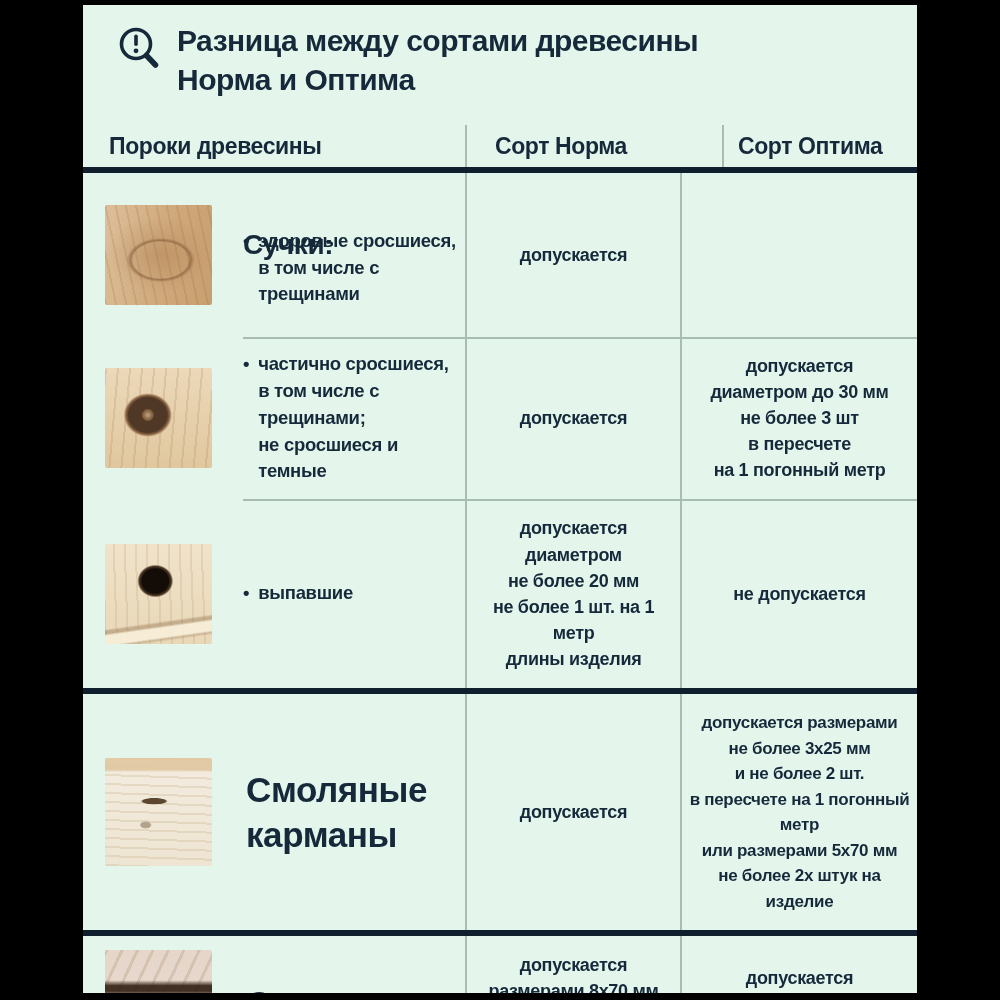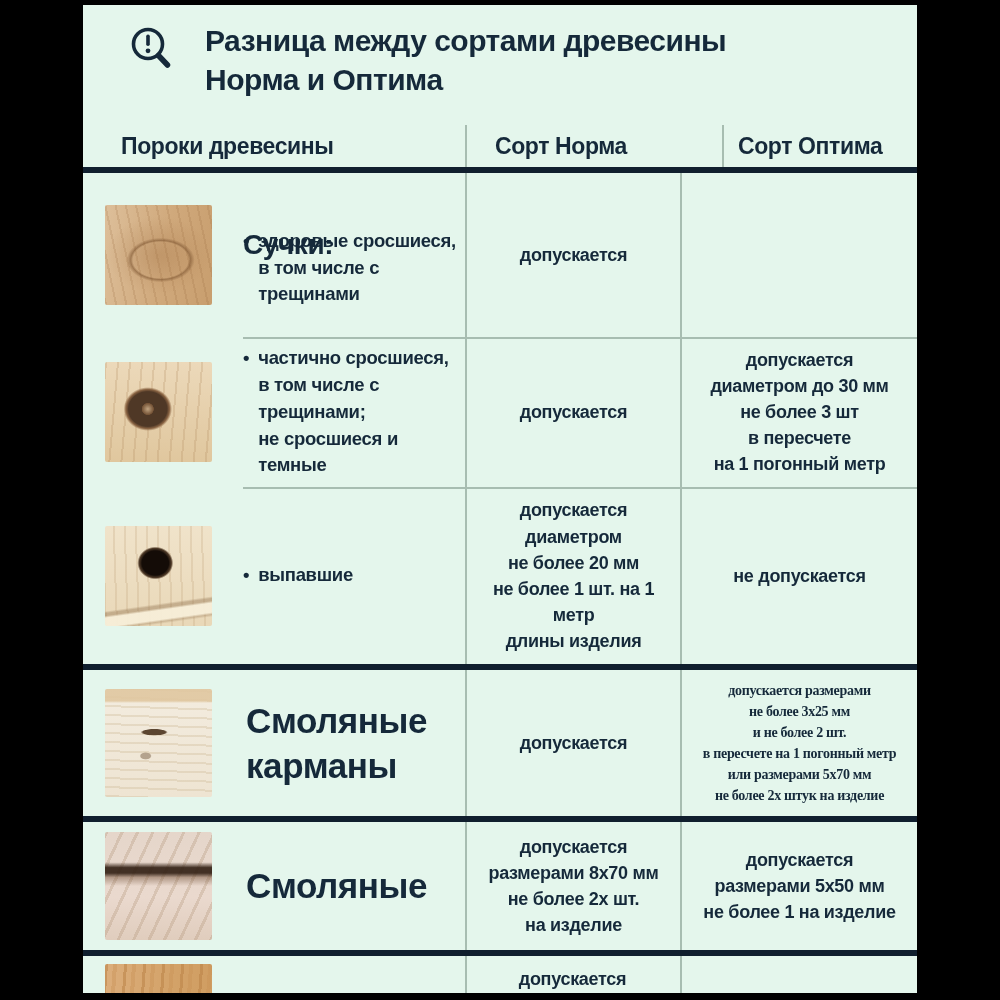--- a/index.html
+++ b/index.html
@@ -15,43 +15,43 @@
     width:1000px;height:1000px;position:relative;
     background:var(--frame);
     font-family:"Liberation Sans",sans-serif;
     font-weight:700;color:var(--text);
   }
   .content{
     position:absolute;left:83px;top:5px;width:834px;height:988px;
     background:var(--background);overflow:hidden;
   }
   
-  .title-block{height:120px;display:flex;align-items:flex-start;padding:16px 10px 0 44px;gap:16px;}
+  .title-block{height:120px;display:flex;align-items:flex-start;padding:16px 10px 0 32px;}
   .icon-wrap{width:48px;height:52px;flex:none;margin:3px 14px 0 0;}
   .icon-wrap svg{display:block;}
   h1.title{
     margin:0;font-size:30px;line-height:39px;font-weight:700;
     letter-spacing:-0.5px;white-space:pre-line;
   }
   
   .grid{display:grid;grid-template-columns:382px 215px 237px;}
   .thead{height:48px;border-bottom:6px solid var(--section-line);}
   .th{display:flex;align-items:center;font-size:23px;letter-spacing:-0.4px;}
-  .th1{padding-left:38px;}
+  .th1{padding-left:26px;}
   .th2{border-left:2px solid var(--divider);padding-left:28px;}
   .th3{border-left:2px solid var(--divider);padding-left:14px;margin-left:42px;}
 
   .row{position:relative;}
   .c2,.c3{
     border-left:2px solid var(--divider);
     display:flex;align-items:center;justify-content:center;
     text-align:center;font-size:18px;line-height:1.45;
-    padding:10px 6px;white-space:pre-line;letter-spacing:-0.3px;
-  }
-  .c3-small{font-size:14px;line-height:1.5;font-family:Liberation Serif, serif;}
+    padding:16px 6px;white-space:pre-line;letter-spacing:-0.3px;
+  }
+  .c3-small{font-size:17px;line-height:1.5;}
   .defect-cell{display:flex;align-items:center;position:relative;}
   .photo{width:107px;height:100px;margin-left:22px;flex:none;border-radius:2px;}
   .ph-tall{height:108px;}
 
   .group-label{position:absolute;left:160px;top:16px;font-size:28px;letter-spacing:-0.4px;margin-top:40px;}
   .bullet-item{display:flex;margin-left:31px;font-size:18.5px;line-height:1.45;letter-spacing:-0.3px;}
   .bdot{margin-right:9px;}
   .btext{white-space:pre-line;}
   .row-label{margin-left:34px;font-size:35px;line-height:1.3;letter-spacing:-0.4px;white-space:pre-line;}
 

